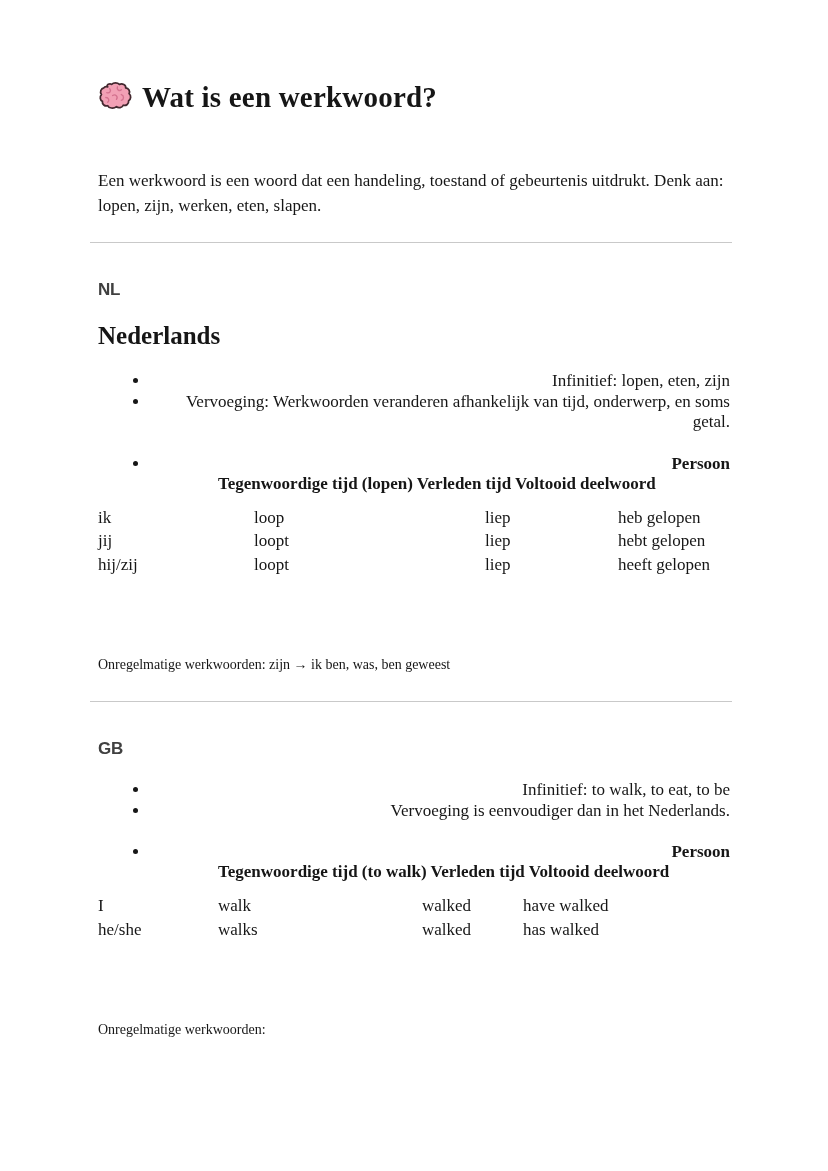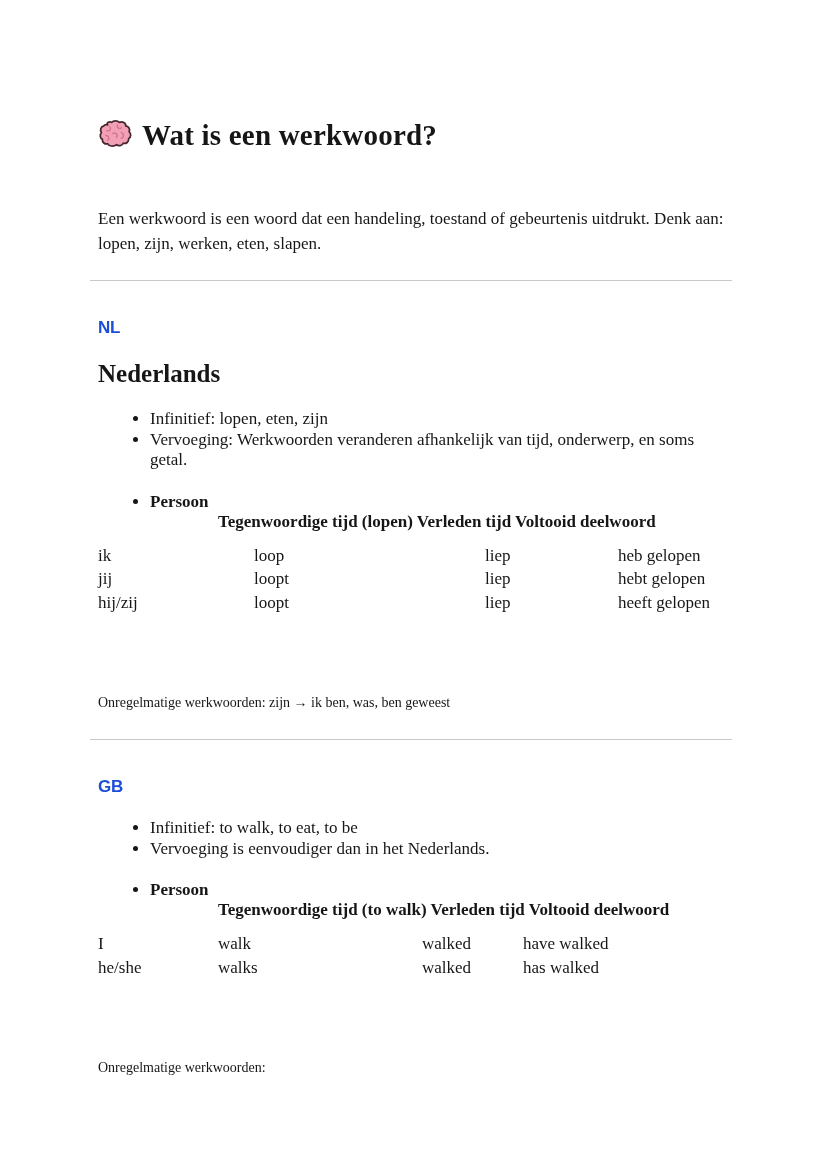--- a/index.html
+++ b/index.html
@@ -9,21 +9,21 @@
     height: 1171px;
     background: #ffffff;
     overflow: hidden;
     font-family: "Liberation Serif", serif;
     color: #161616;
   }
   .content { padding: 0 98px; }
 
   
   h1.doc-title {
-    margin: 116px 0 0 0;
+    margin: 78px 0 0 0;
     font-size: 29px;
     line-height: 38px;
     font-weight: 700;
     letter-spacing: 0.2px;
     white-space: nowrap;
   }
   .brain { display: inline-block; width: 35px; height: 31px; margin-right: 9px; vertical-align: -5px; }
 
   
   p.intro {
@@ -42,37 +42,37 @@
   }
 
   
   .flag-label {
     margin-top: 37px;
     font-family: "Liberation Sans", sans-serif;
     font-size: 17px;
     font-weight: 700;
     letter-spacing: -0.3px;
     line-height: 19px;
-    color: #1d4ed8;
+    color: #404040;
   }
 
   h2.section-heading {
     margin: 24px 0 0 0;
     font-size: 25px;
     line-height: 26px;
     font-weight: 700;
   }
 
   ul.bullets {
     margin: 22px 0 0 0;
     padding: 0 0 0 52px;
     list-style: disc;
     font-size: 17px;
   }
-  ul.bullets li { line-height: 20.5px; }
+  ul.bullets li { line-height: 20.5px; text-align: right; }
 
   
   ul.header-bullet { margin-top: 21px; font-weight: 700; }
   ul.header-bullet li { position: relative; line-height: 19px; height: 29px; list-style: disc; }
   .th-person { font-weight: 700; }
   .th-rest {
     position: absolute;
     left: 68px;
     top: 20px;
     white-space: nowrap;

